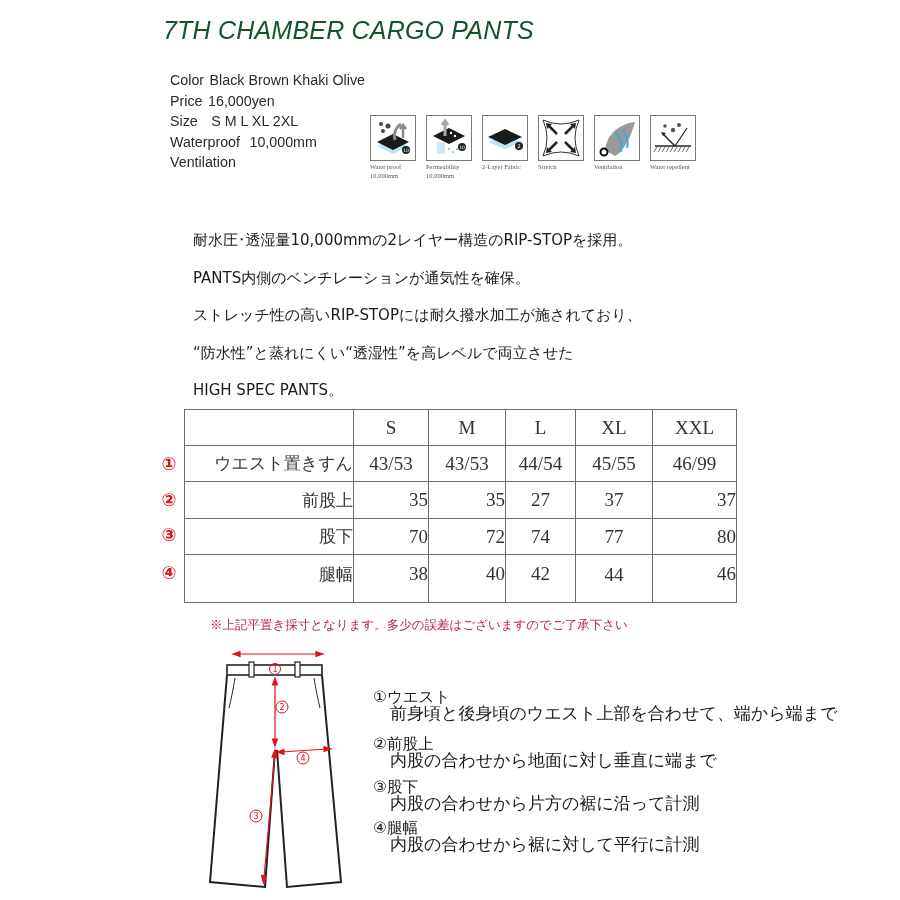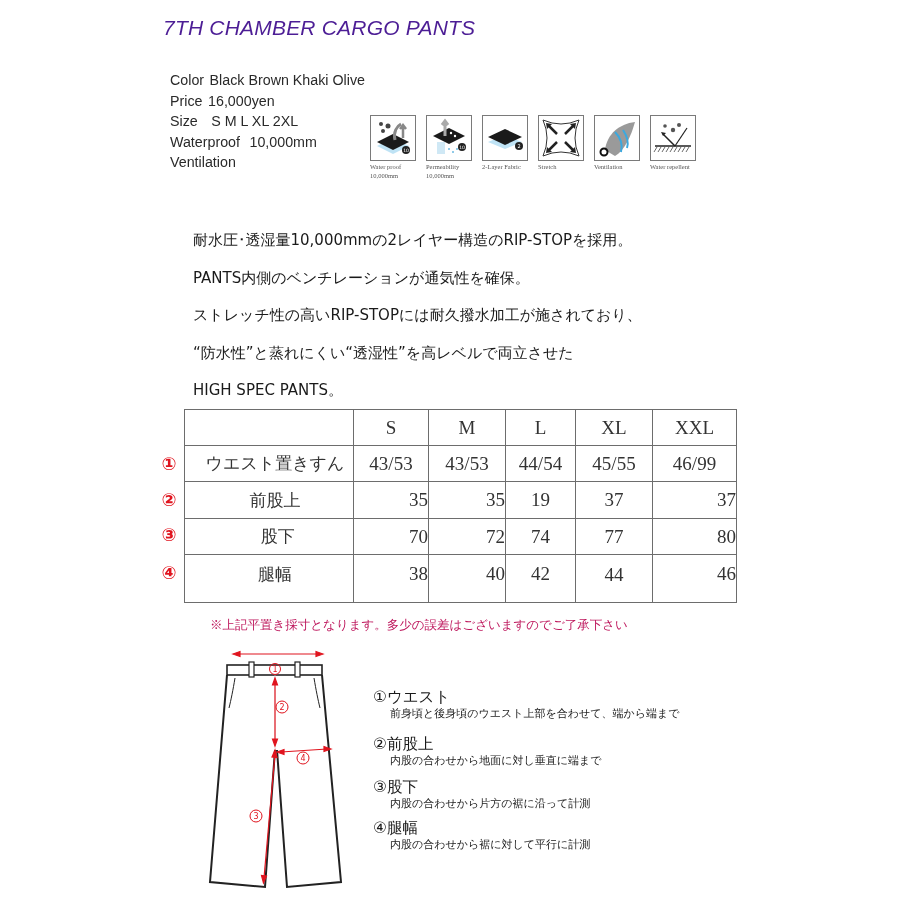--- a/index.html
+++ b/index.html
@@ -1,48 +1,48 @@
 <!DOCTYPE html>
 <html><head>
 <meta charset="utf-8">
 <style>
   html, body { margin:0; padding:0; background:#ffffff; }
   body { width:900px; height:900px; position:relative; overflow:hidden; color:#1a1a1a; font-family:"DejaVu Sans", sans-serif; }
   .abs { position:absolute; }
 
-  .title { left:163px; top:16px; font-family:"Liberation Sans", sans-serif; font-style:italic; font-size:21px; letter-spacing:0.2px; color:#4c1d95; white-space:nowrap; }
+  .title { left:163px; top:16px; font-family:"Liberation Sans", sans-serif; font-style:italic; font-size:25px; letter-spacing:0.2px; color:#14532d; white-space:nowrap; }
 
   .specs { left:170px; top:70px; font-family:"Liberation Sans", sans-serif; font-size:15.5px; color:#2a2a2a; line-height:20.5px; transform:scaleX(0.92); transform-origin:left top; }
   .specs .row { white-space:nowrap; }
   .specs .k { margin-right:6px; }
 
   .icons { left:370px; top:115px; display:flex; gap:8px; }
   .icon-cell { width:48px; display:flex; flex-direction:column; align-items:flex-start; }
   .icon-box { width:46px; height:46px; border:1px solid #7a7a7a; background:#fff; box-sizing:border-box; }
   .icon-box svg { width:44px; height:44px; display:block; }
   .icon-cap { font-family:"Liberation Serif", serif; font-size:6.5px; color:#555; line-height:7px; margin-top:2px; white-space:nowrap; }
 
   .desc { left:193px; top:222px; font-family:"DejaVu Sans", sans-serif; font-size:15px; color:#1a1a1a; line-height:37.5px; }
   .desc .line { white-space:nowrap; }
 
   .size-table { left:184px; top:409px; border-collapse:collapse; font-family:"Liberation Serif","DejaVu Serif", serif; color:#333; }
   .size-table td { border:1px solid #6d6d6d; padding:0; font-size:19px; vertical-align:middle; }
-  .size-table td.lbl { font-family:"DejaVu Serif", serif; font-size:17px; padding-left:12px; text-align:center; }
+  .size-table td.lbl { font-family:"DejaVu Serif", serif; font-size:17px; padding-left:12px; text-align:right; }
   .size-table td.val { text-align:center; }
   .size-table td.valL { text-align:right; padding-left:18px; }
   .mk { position:absolute; left:160px; width:18px; height:18px; color:#e0141e; font-size:18px; font-weight:bold; line-height:18px; text-align:center; font-family:"DejaVu Sans", sans-serif; }
 
   .note { left:210px; top:617px; font-size:12.5px; color:#be185d; white-space:nowrap; font-family:Liberation Sans, sans-serif; }
 
   .pants { left:205px; top:650px; }
 
   .legend { left:373px; top:688px; font-family:"DejaVu Sans", sans-serif; color:#1a1a1a; }
   .leg-item { position:absolute; left:0; white-space:nowrap; }
   .leg-title { font-size:15.5px; line-height:18px; }
-  .leg-sub { font-size:11px; line-height:15px; padding-left:17px; }
+  .leg-sub { font-size:17px; line-height:15px; padding-left:17px; }
 </style>
 </head>
 <body>
 
 <div class="abs title">7TH CHAMBER CARGO PANTS</div>
 
 <div class="abs specs">
   <div class="row"><span class="k">Color</span><span>Black Brown Khaki Olive</span></div>
   <div class="row"><span class="k">Price</span><span>16,000yen</span></div>
   <div class="row" style="white-space:pre"><span class="k">Size</span><span>  S M L XL 2XL</span></div>
@@ -191,21 +191,21 @@
     <td class="val">43/53</td>
     <td class="val">43/53</td>
     <td class="val">44/54</td>
     <td class="val">45/55</td>
     <td class="val">46/99</td>
   </tr>
   <tr style="height:37px">
     <td class="lbl">前股上</td>
     <td class="valL">35</td>
     <td class="valL">35</td>
-    <td class="val">19</td>
+    <td class="val">27</td>
     <td class="val">37</td>
     <td class="valL">37</td>
   </tr>
   <tr style="height:36px">
     <td class="lbl" style="white-space:pre"> 股下</td>
     <td class="valL">70</td>
     <td class="valL">72</td>
     <td class="val">74</td>
     <td class="val">77</td>
     <td class="valL">80</td>

